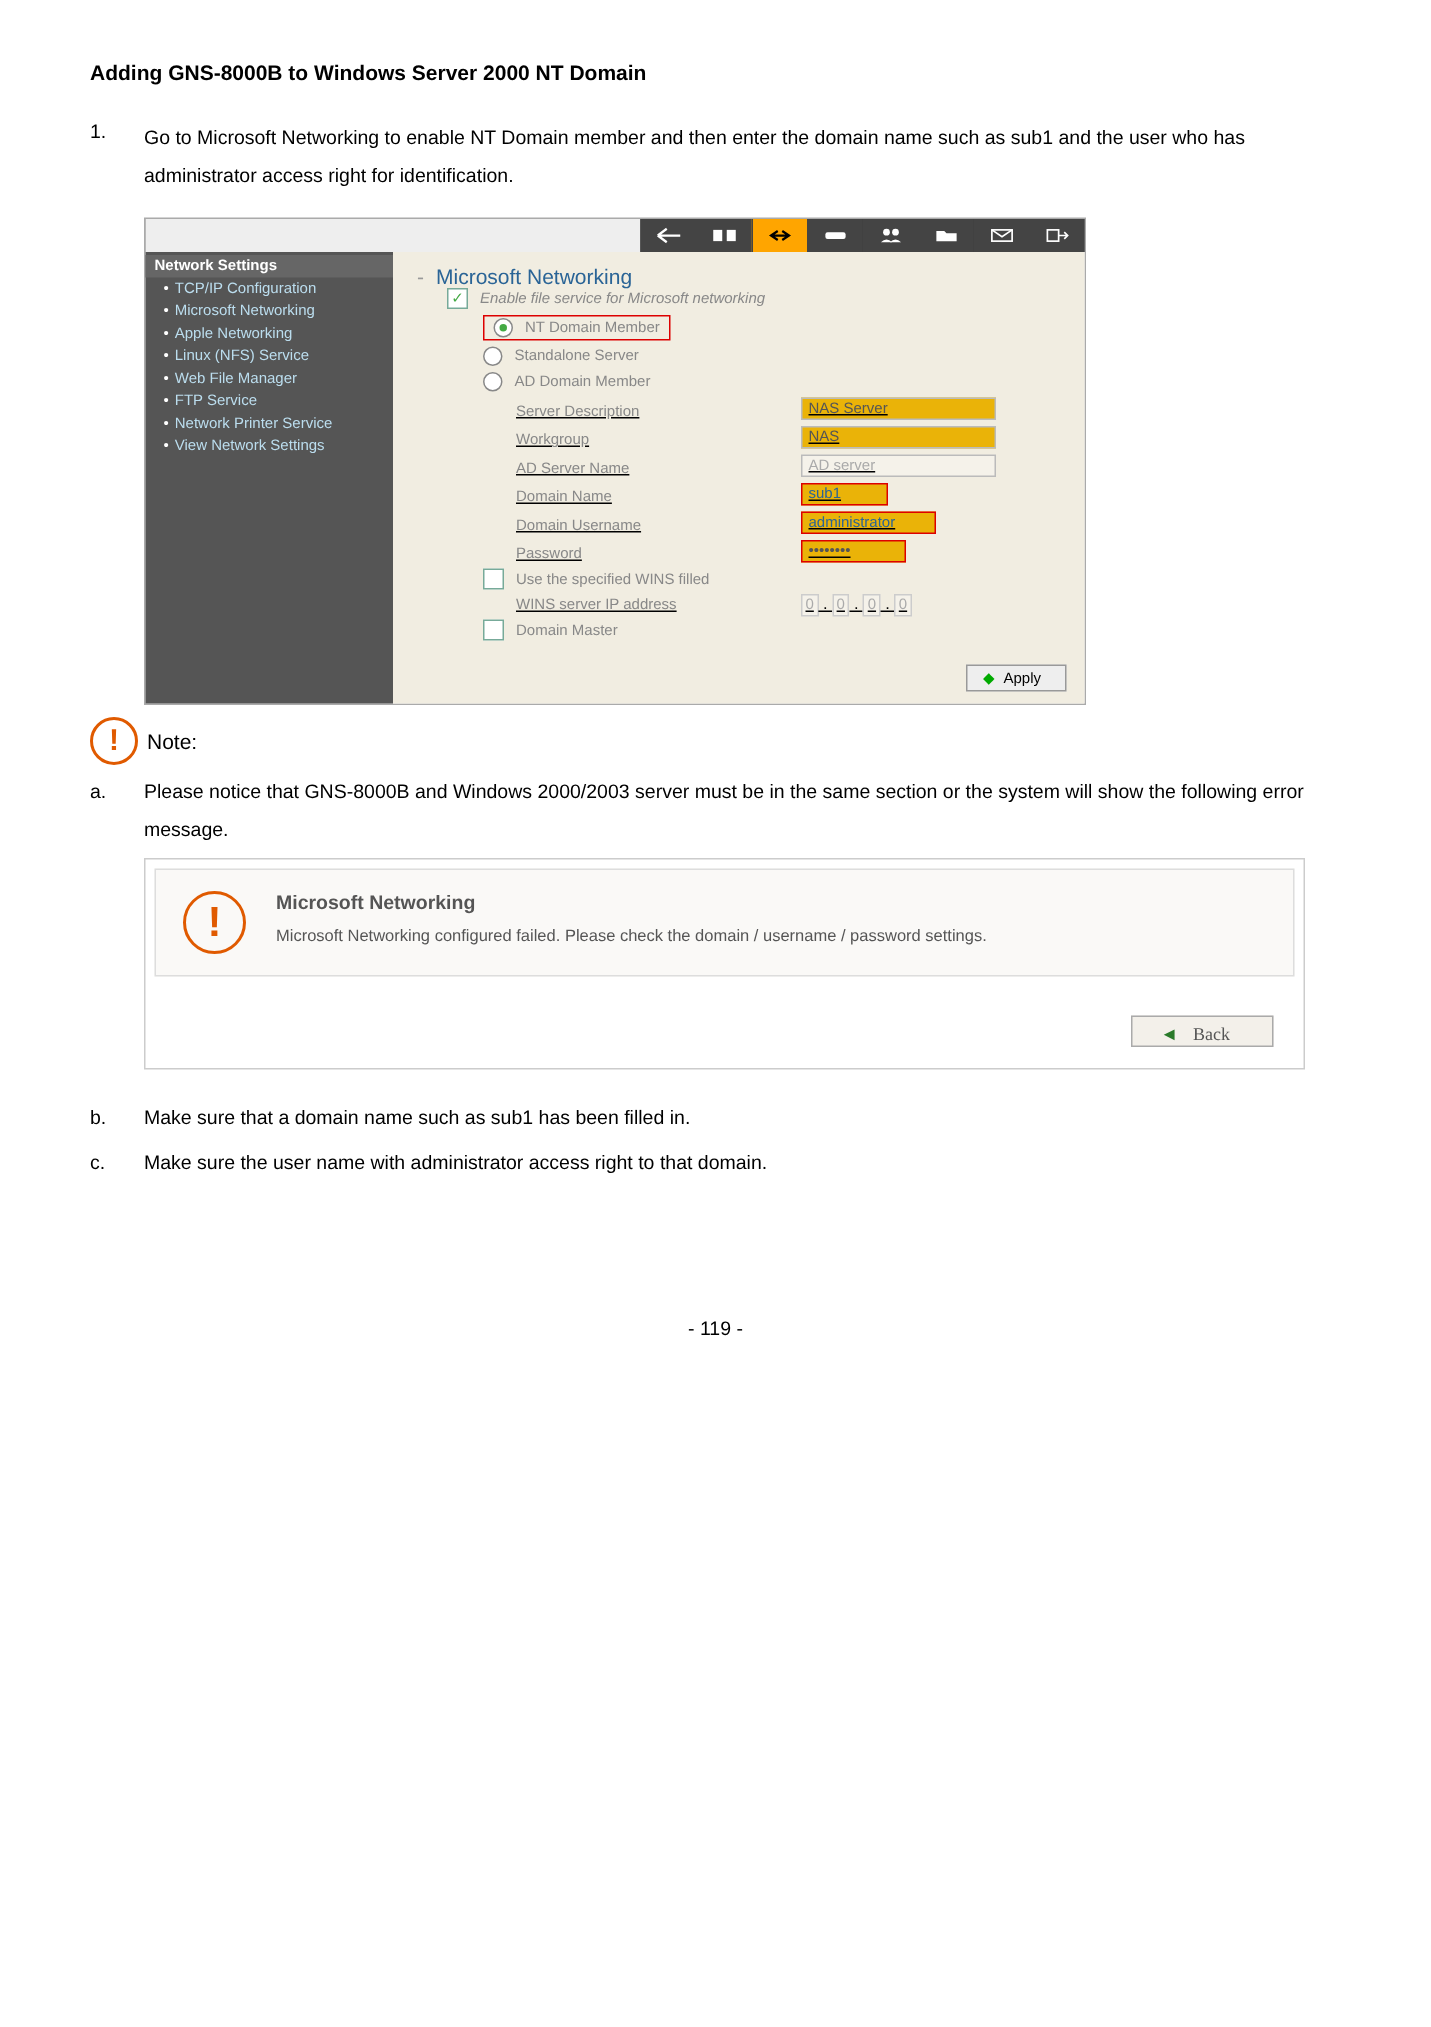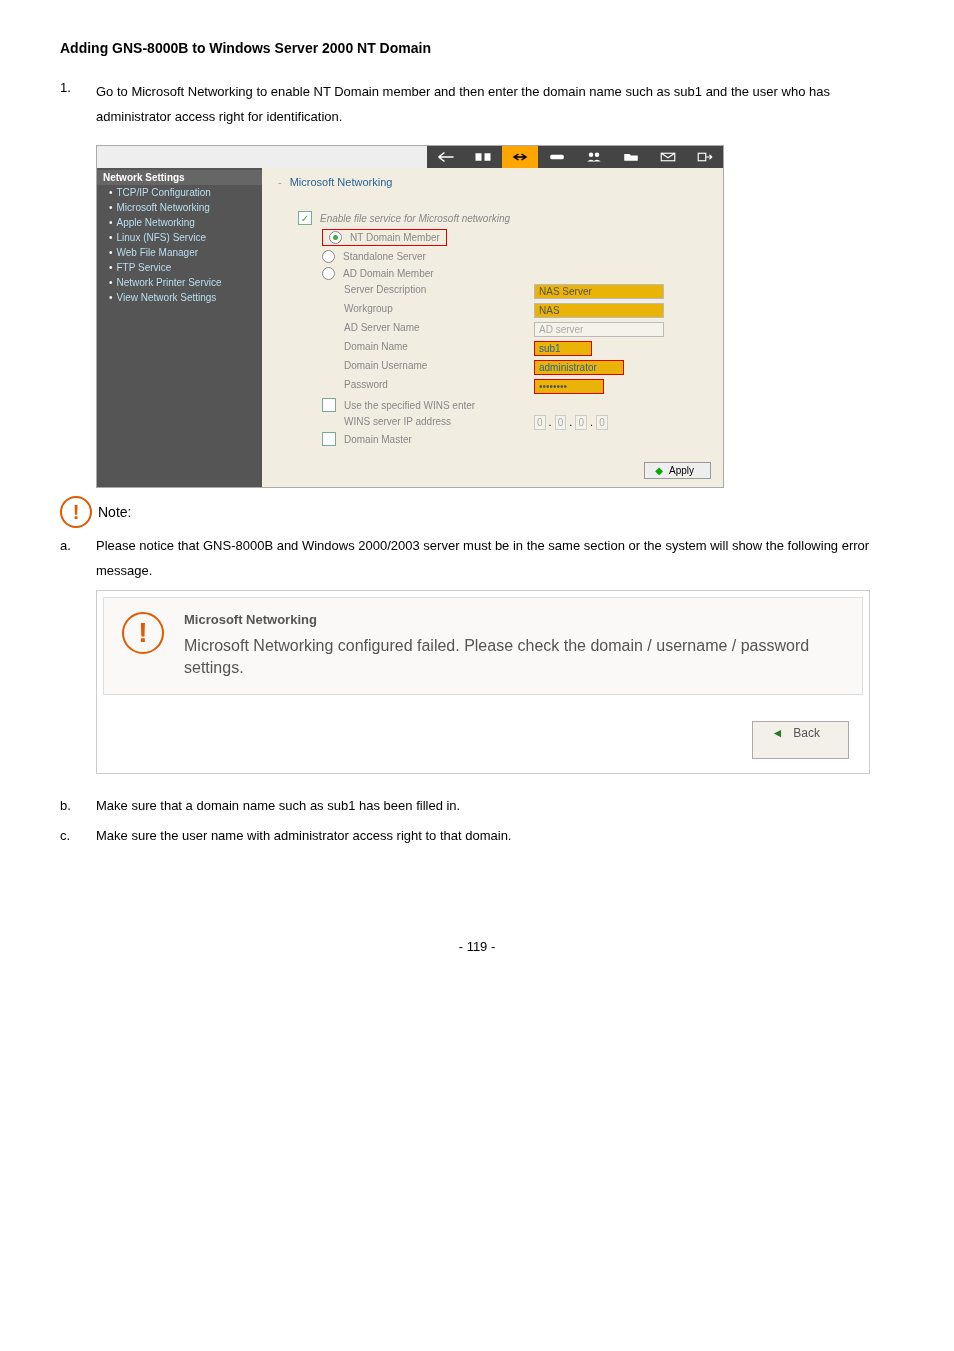--- a/index.html
+++ b/index.html
@@ -87,22 +87,22 @@
     color: #fff;
     margin-right: 4px;
   }
   .main-pane {
     flex: 1;
     background: #f1ede1;
     padding: 8px 12px;
   }
   .main-title {
     color: #2a6496;
-    font-size: 11px;
-    margin-bottom: 23px;
+    font-size: 14px;
+    margin-bottom: 0;
     margin-left: 4px;
   }
   .form-row {
     display: flex;
     align-items: center;
     margin-bottom: 4px;
     font-size: 10px;
   }
   .checkbox {
     width: 12px;
@@ -236,56 +236,58 @@
     padding-left: 20px;
   }
   .error-heading {
     font-weight: bold;
     color: #555;
     font-size: 13px;
     margin-bottom: 8px;
   }
   .error-body {
     color: #555;
-    font-size: 16px;
+    font-size: 11px;
     line-height: 1.4;
   }
   .back-btn-row {
     display: flex;
     justify-content: flex-end;
     padding: 20px 20px 14px 0;
   }
   .back-btn {
     border: 1px solid #aaa;
     background: #f3f0ea;
-    padding: 4px 28px 18px 18px;
+    padding: 4px 28px 0 18px;
     font-size: 12px;
     color: #555;
     cursor: pointer;
+    font-family: Liberation Serif, serif;
   }
   .back-btn .arrow {
     color: #2a7a2a;
     margin-right: 10px;
   }
   .page-number {
     text-align: center;
     margin-top: 90px;
     font-size: 13px;
   }
   .nested-group {
     margin-left: 24px;
   }
   .nested-group2 {
     margin-left: 48px;
   }
   .field-row {
     display: flex;
-    align-items: flex-start;
+    align-items: flex-end;
     margin-bottom: 4px;
     margin-left: 48px;
+    text-decoration: underline;
   }
   svg.mini-icon {
     width: 18px;
     height: 14px;
   }
 </style>
 </head>
 <body>
 
 <div class="page-title">Adding GNS-8000B to Windows Server 2000 NT Domain</div>
@@ -400,21 +402,21 @@
         <div class="field-label" style="padding-left:22px;">Domain Username</div>
         <div class="field-input" style="border:1px solid #d00;color:#2a6496;width:80px;">administrator</div>
       </div>
       <div class="field-row">
         <div class="field-label" style="padding-left:22px;">Password</div>
         <div class="field-input" style="border:1px solid #d00;width:60px;">••••••••</div>
       </div>
 
       <div class="form-row nested-group2">
         <span class="checkbox"></span>
-        <span style="color:#888;">Use the specified WINS enter</span>
+        <span style="color:#888;">Use the specified WINS filled</span>
       </div>
       <div class="field-row">
         <div class="field-label" style="padding-left:22px;">WINS server IP address</div>
         <div>
           <span class="ip-oct">0</span> .
           <span class="ip-oct">0</span> .
           <span class="ip-oct">0</span> .
           <span class="ip-oct">0</span>
         </div>
       </div>

